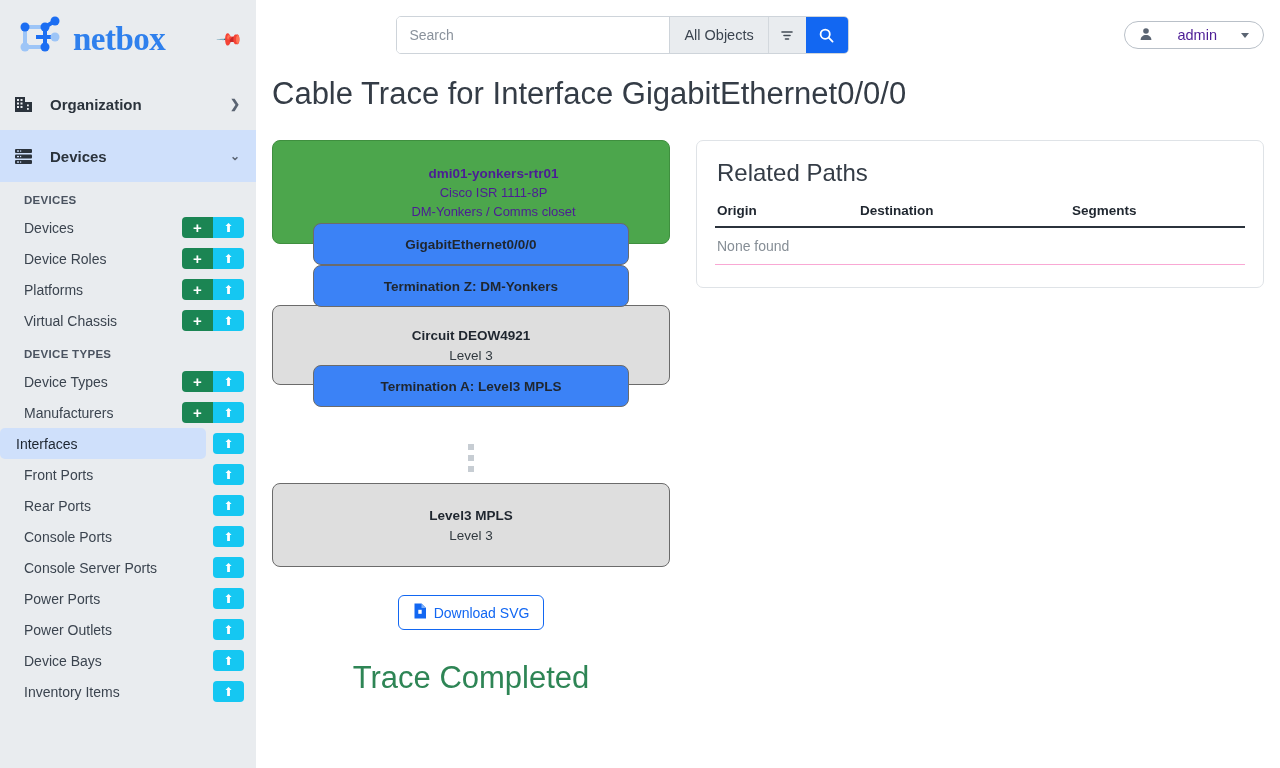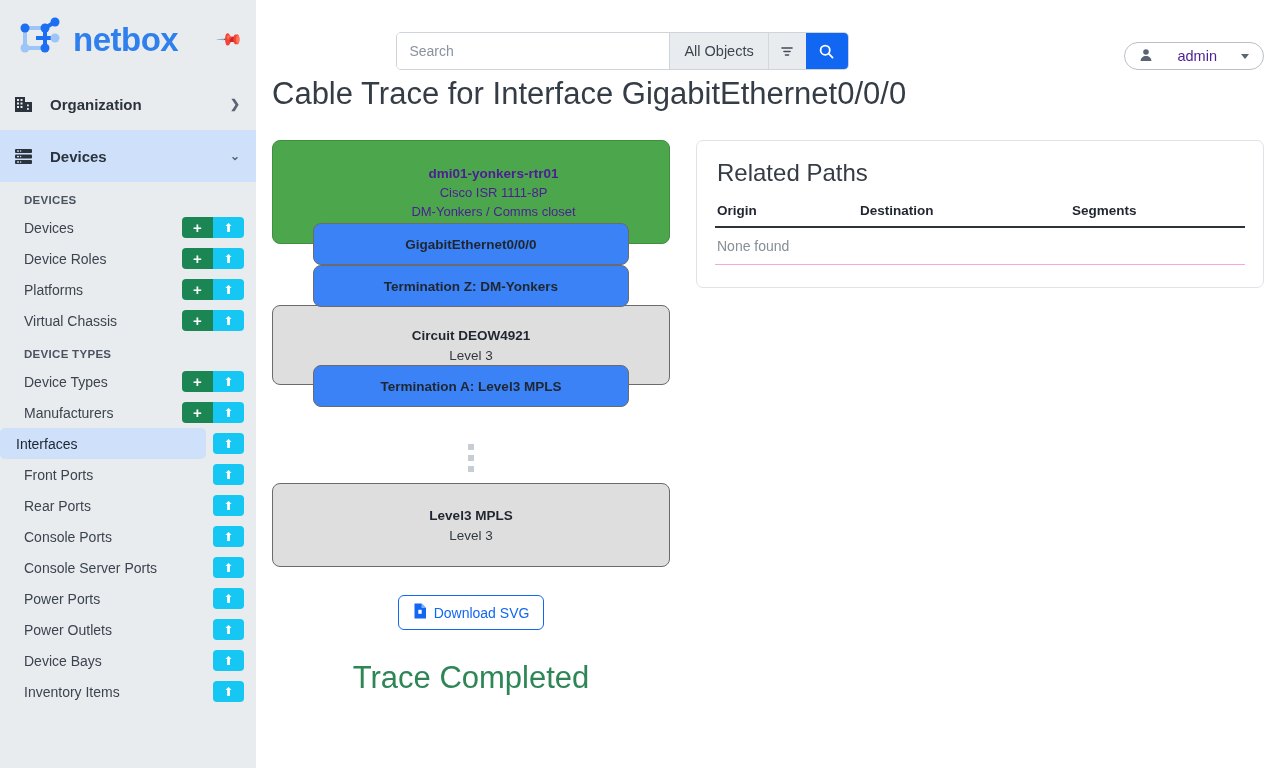--- a/index.html
+++ b/index.html
@@ -20,21 +20,21 @@
     background: #e9ecef;
     flex: 0 0 256px;
     overflow: hidden;
     position: relative;
   }
   .brand-row {
     height: 78px;
     display: flex; align-items: center;
     padding: 0 16px 0 14px;
   }
-  .brand-logo { display: flex; align-items: center; gap: 7px; }
+  .brand-logo { display: flex; align-items: center; gap: 7px; font-family: Liberation Serif, serif; }
   .brand-word {
     font-size: 33px; font-weight: 700; color: #2f80ed;
     letter-spacing: -0.5px; line-height: 1;
   }
   .pin-icon { margin-left: auto; color: #f5761a; font-size: 17px; line-height: 1;
               transform: rotate(45deg); }
 
   .nav-group {
     height: 52px; display: flex; align-items: center;
     padding: 0 16px 0 14px; cursor: pointer;
@@ -70,22 +70,22 @@
     border: none;
   }
   .mini-btn.add { background: #1b8553; border-radius: 4px 0 0 4px; font-size: 15px; font-weight: 700;}
   .mini-btn.imp { background: #15c7f2; border-radius: 0 4px 4px 0; }
   .mini-btn.imp.solo { border-radius: 4px; }
 
   
   #main { flex: 1 1 auto; height: 768px; background: #fff; position: relative; overflow: hidden; }
 
   .topbar {
-    height: 70px; display: flex; align-items: flex-end;
-    padding: 0 16px;
+    height: 70px; display: flex; align-items: center;
+    padding: 8px 16px;
   }
   .search-wrap {
     display: flex; align-items: stretch; height: 38px;
     margin-left: auto; margin-right: auto;
     border: 1px solid #ced4da; border-radius: 5px; overflow: hidden;
     background: #fff;
     transform: translateX(-9px);
   }
   .search-input {
     width: 272px; border: none; outline: none; padding: 0 12px;

